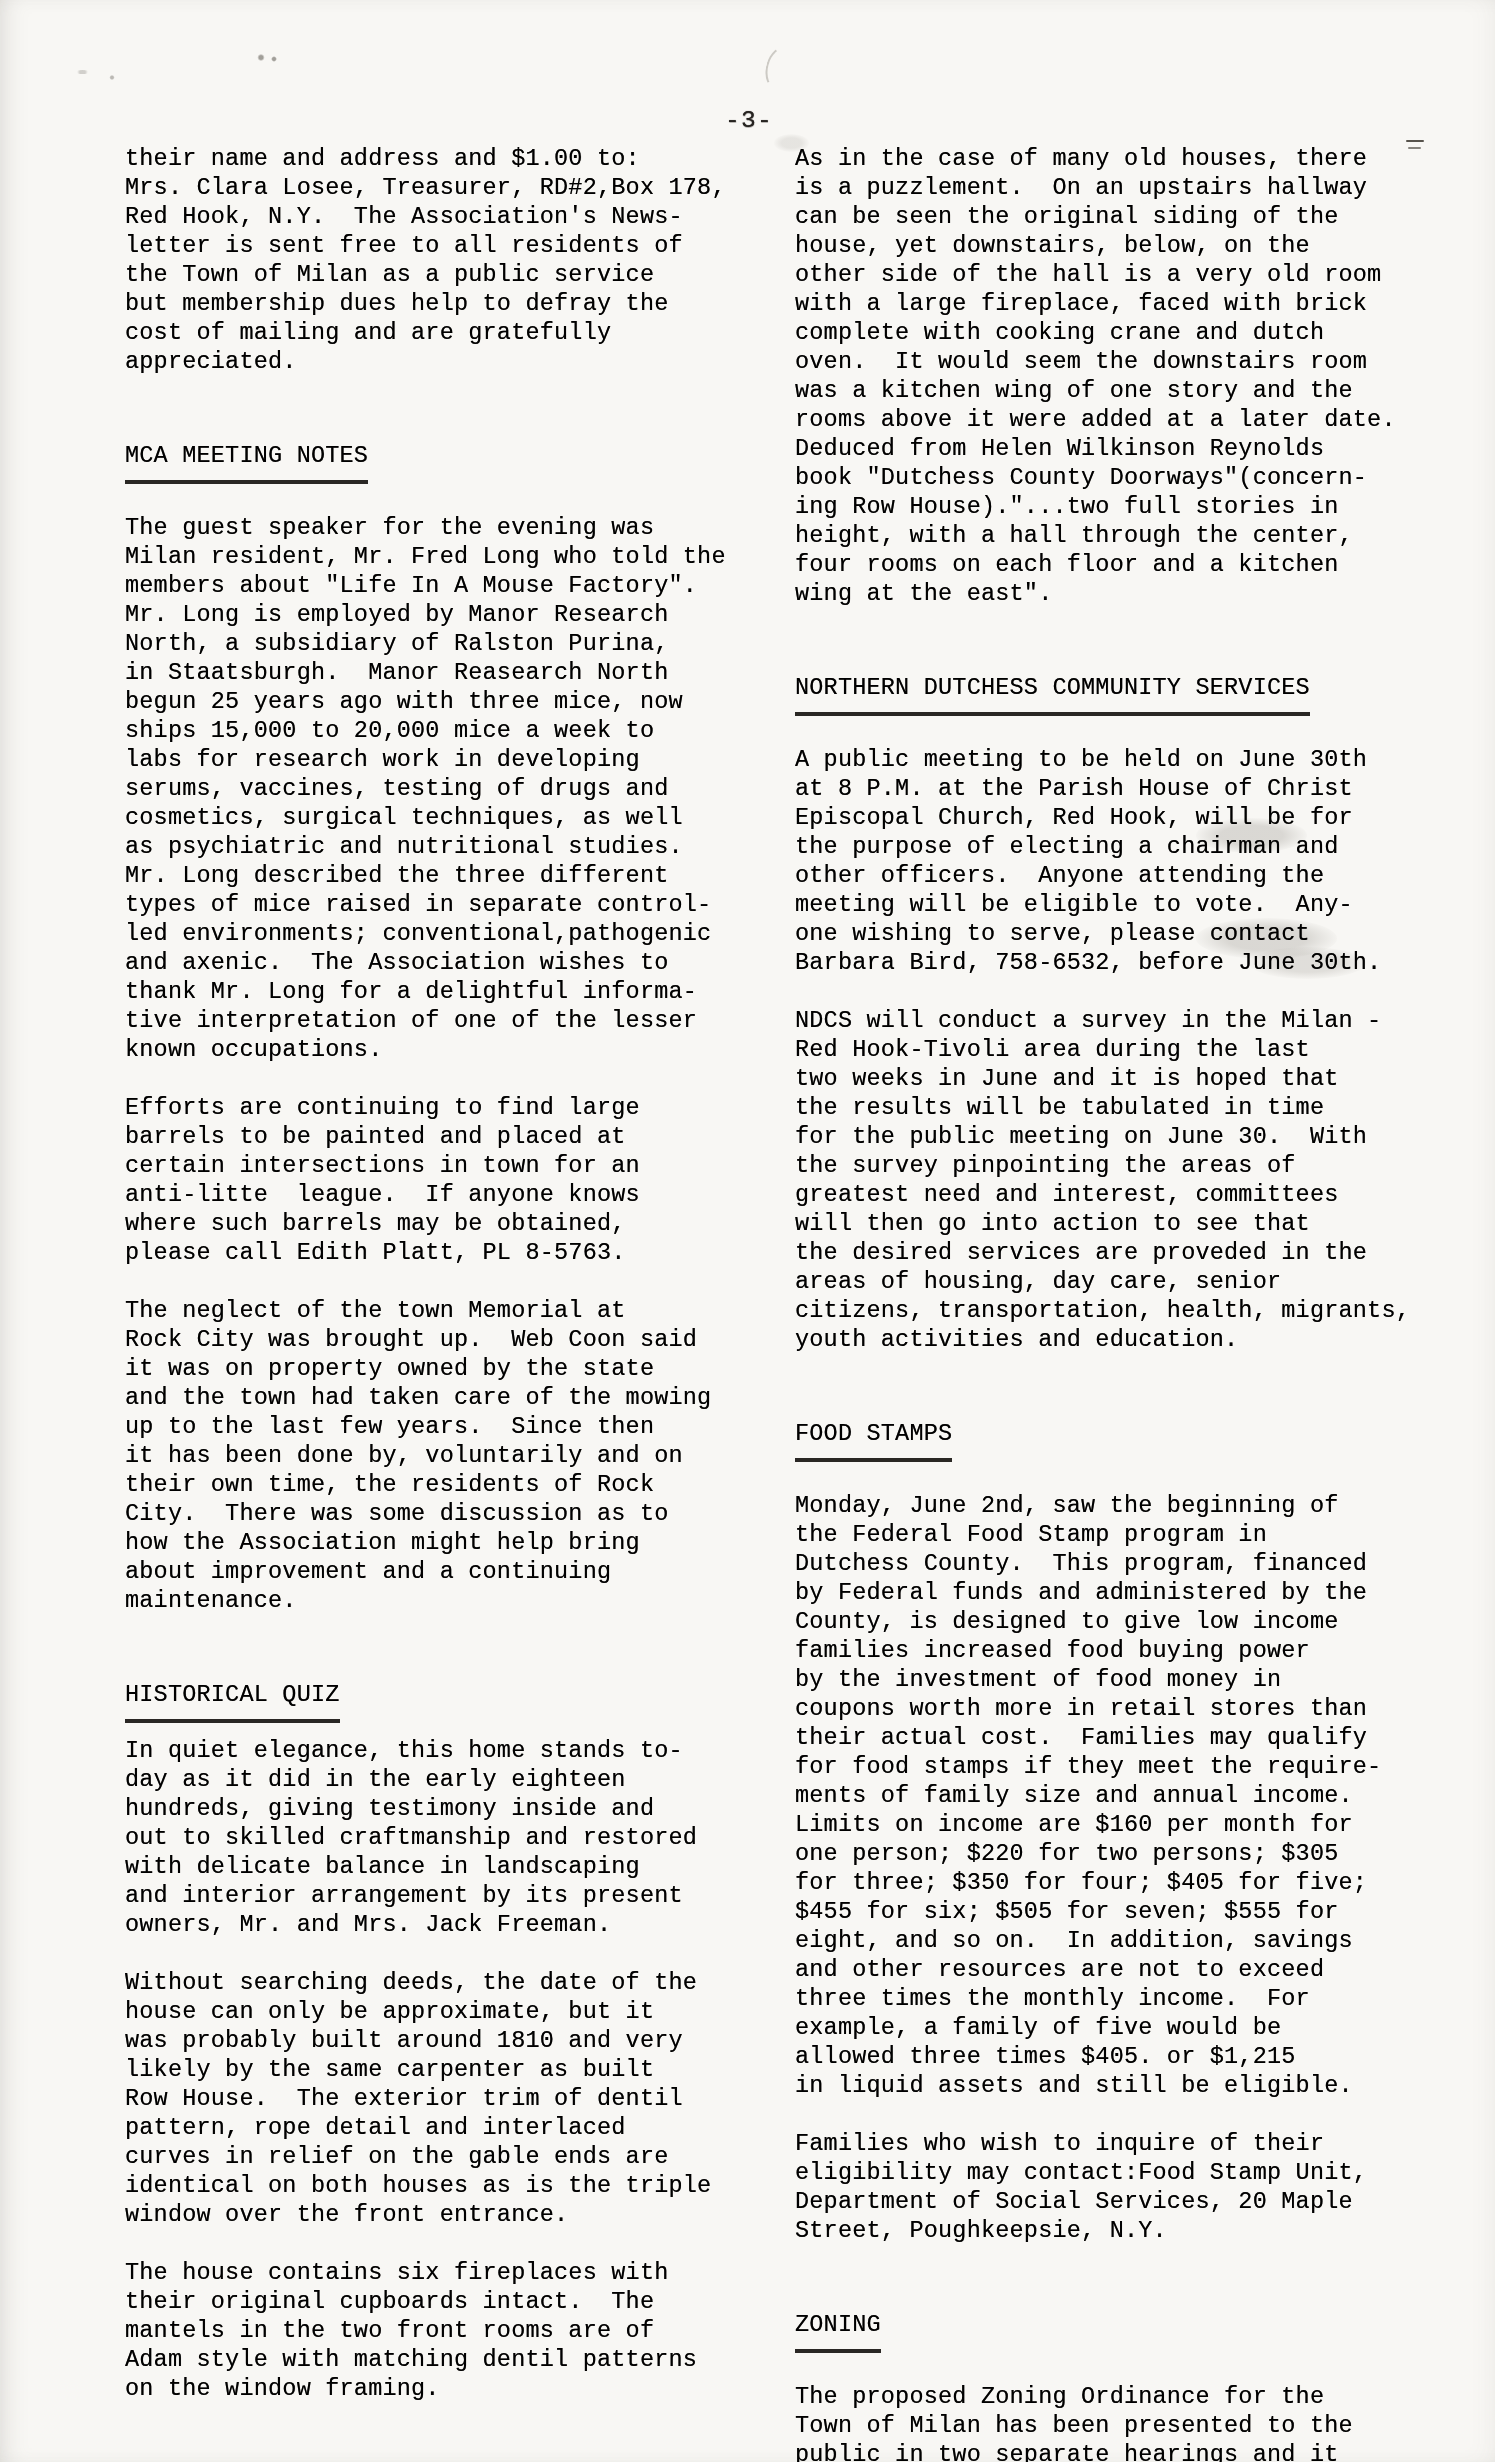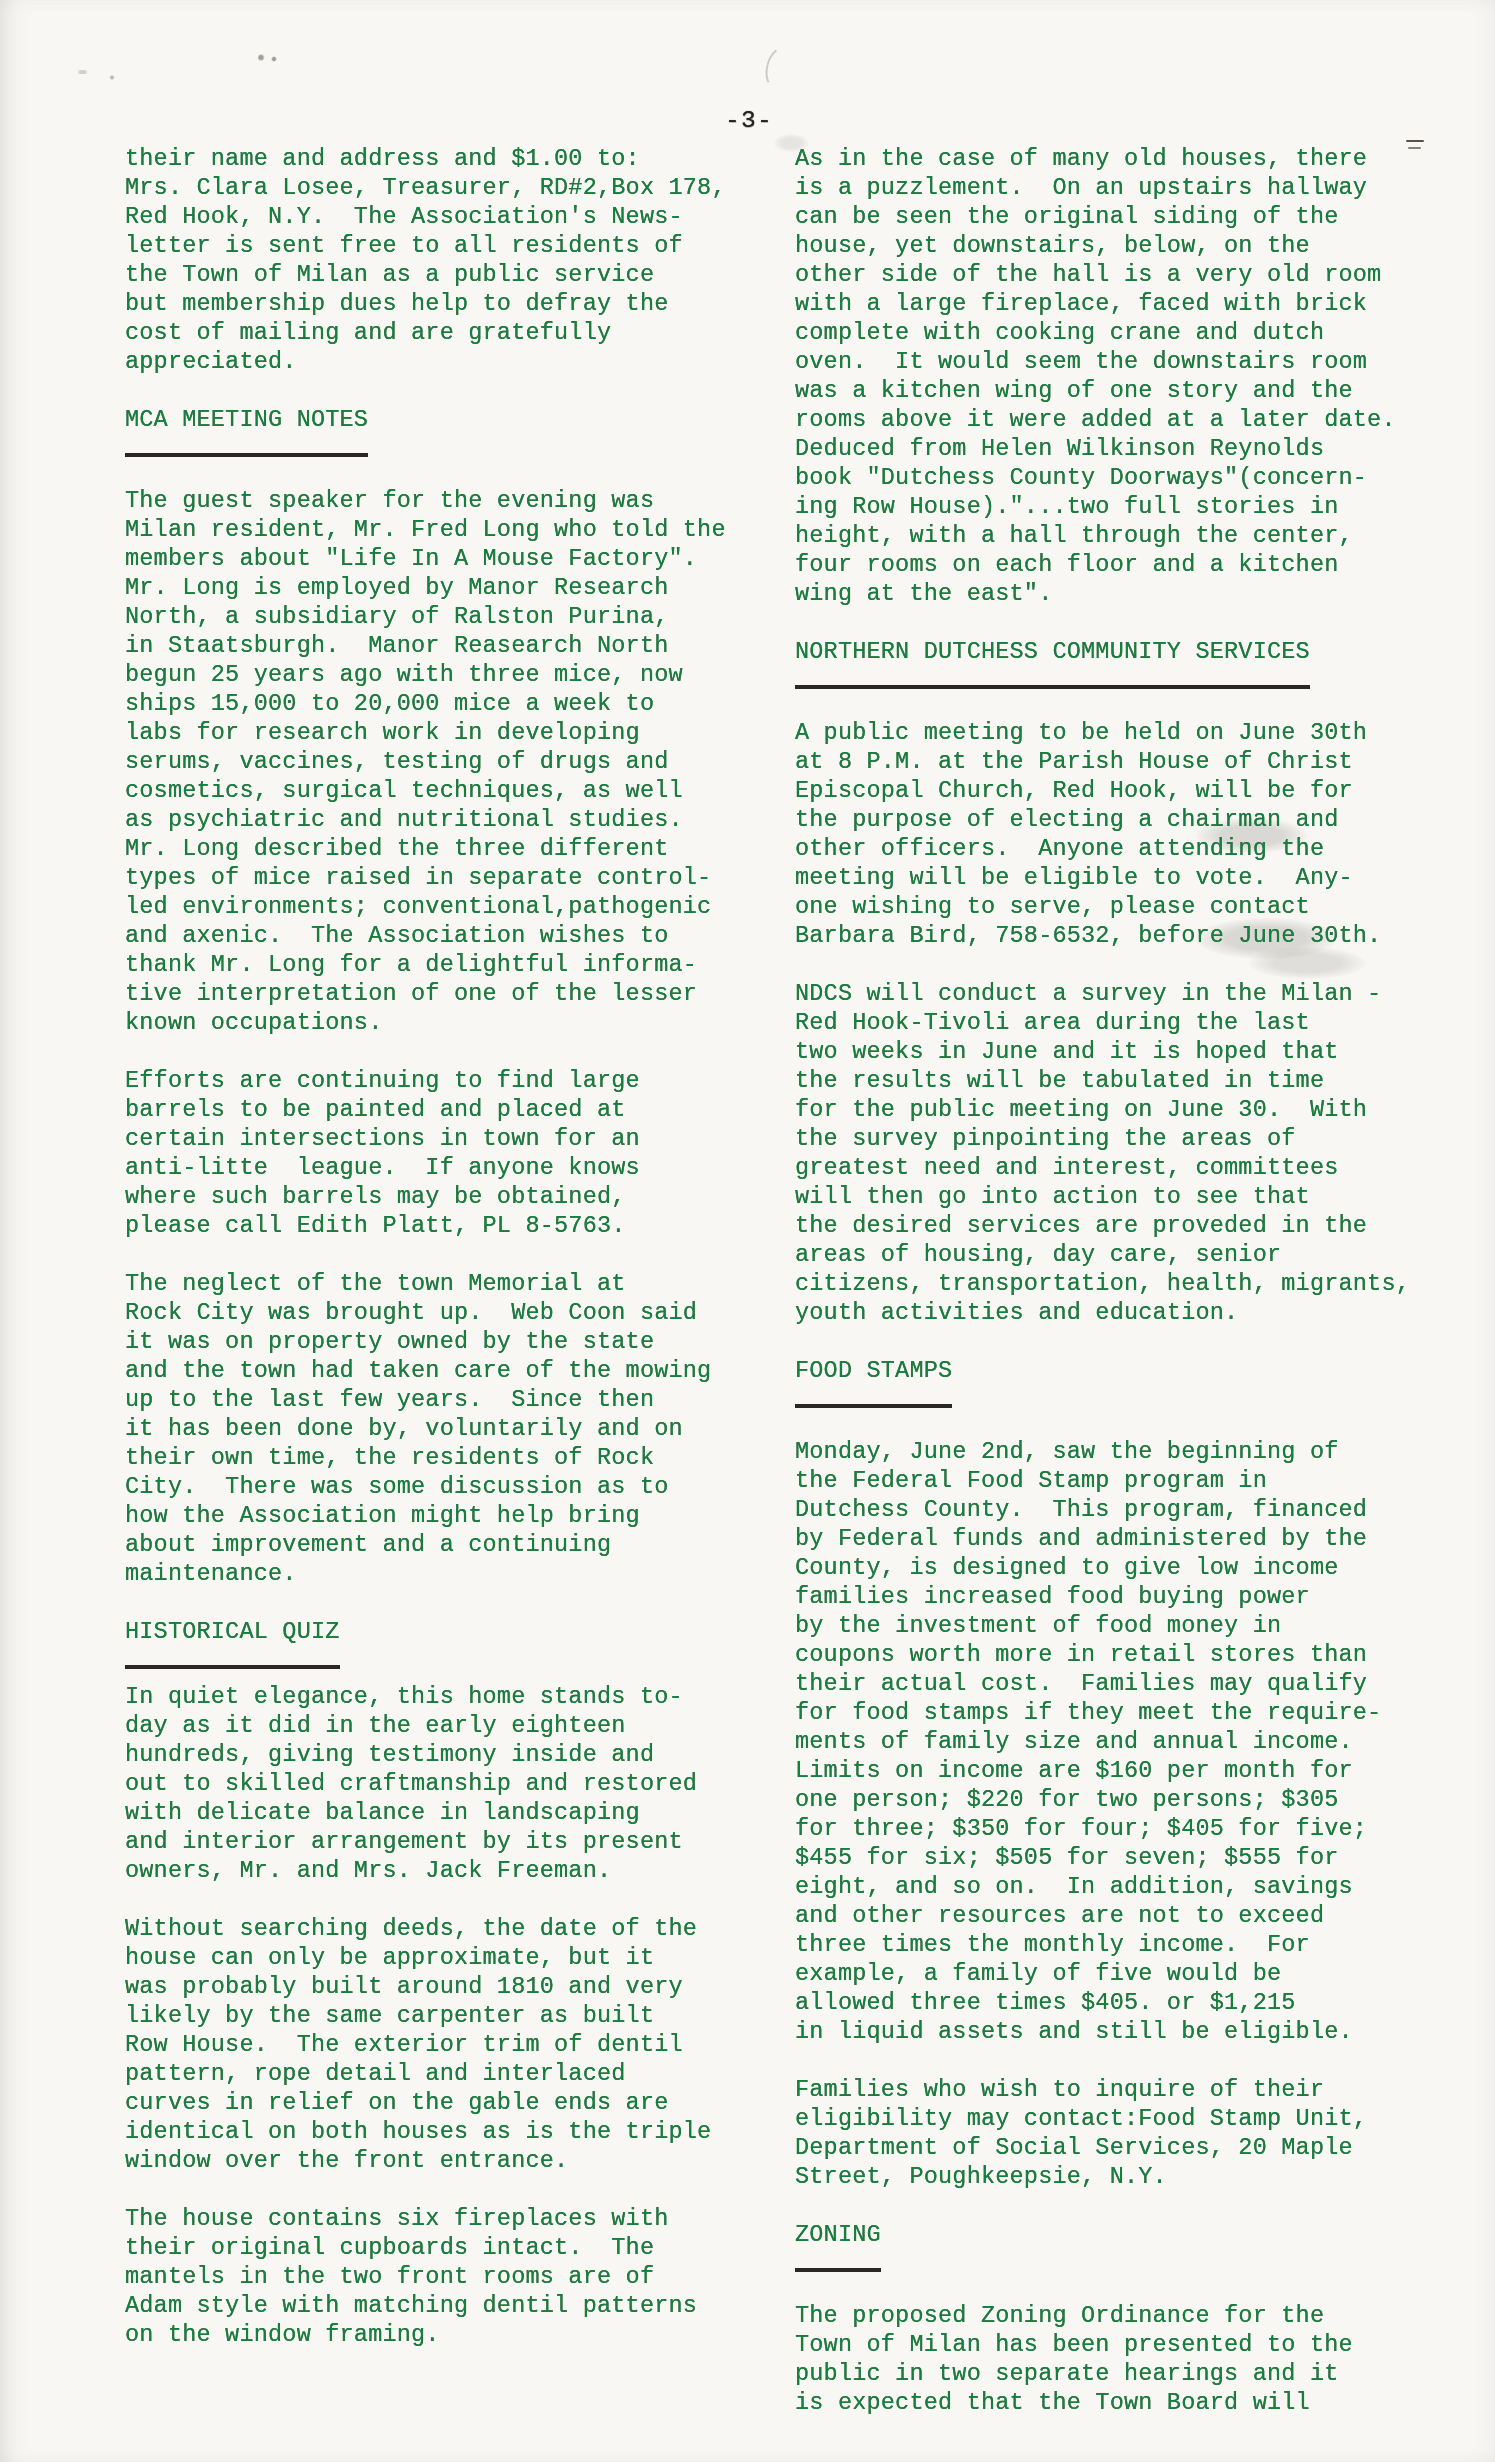--- a/index.html
+++ b/index.html
@@ -16,31 +16,32 @@
         #fbfbf9 0px,#faf9f7 33px,
         #dcd9d3 36px,#eeedе9 39px,
         #ecebe7 70px,#e9e8e4 410px,
         #eae9e5 1407px,#e8e7e3 2462px);
     box-shadow: inset 15.2px 0 29px -17.6px rgba(100,96,88,.28),
                 inset -11.7px 0 35px -23.5px rgba(100,96,88,.18);
   }
   .col{
     position:absolute;top:144px;
     font-size:23.5px;line-height:29px;letter-spacing:0.2px;
-    color:#15803d;white-space:pre;
+    color:#000000;white-space:pre;
     text-shadow:0 0 0.6px rgba(40,37,33,.62), 0.3px 0.4px 0 rgba(40,37,33,.14);
   }
   .col-left{left:125px;width:613px;}
   .col-right{left:795px;width:686px;}
   .block{margin:0 0 29px 0;}
   .block.heading.tight{margin-bottom:13px;text-decoration:underline;}
   .heading-text{
     display:inline-block;
     border-bottom:4.1px solid #2a2724;
-    padding-bottom:19px;
+    padding-bottom:10px;
+    margin-top:36px;
   }
   .line{height:29px;}
   .page-number{
     position:absolute;left:725px;top:107px;
     font-size:24.6px;color:#262320;letter-spacing:1.2px;
     text-shadow:0 0 0.8px rgba(38,35,32,.8), 0.4px 0.5px 0 rgba(38,35,32,.25);
   }
   
   .smudge{position:absolute;pointer-events:none;}
   .dot{background:radial-gradient(circle, rgba(90,86,78,.55) 0 35%, rgba(90,86,78,0) 70%);border-radius:50%;}

